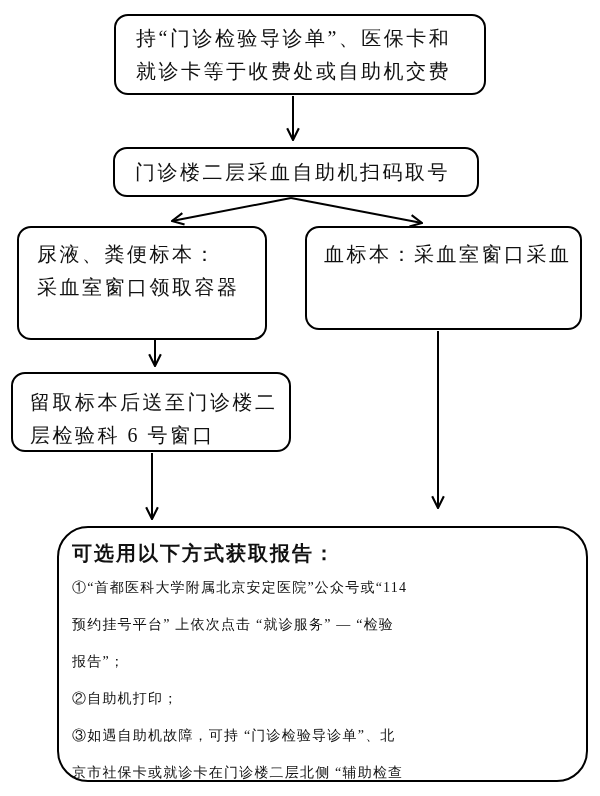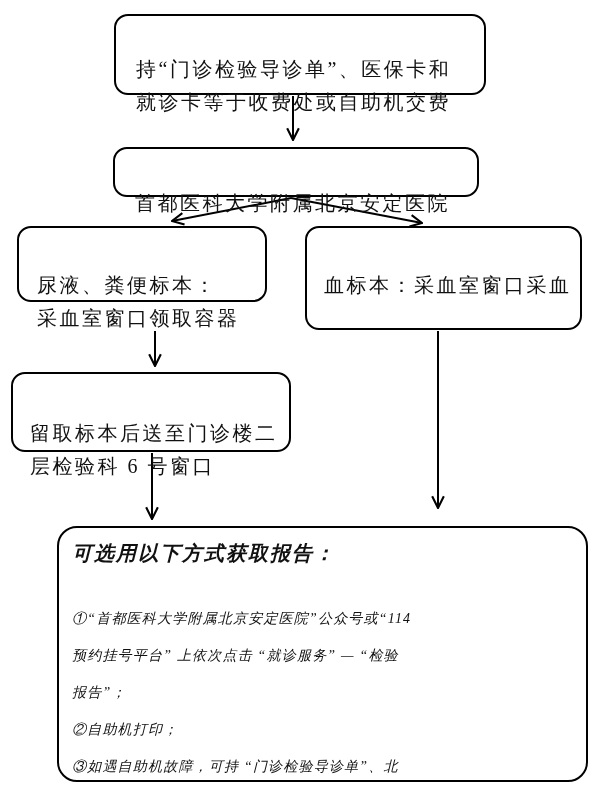--- a/index.html
+++ b/index.html
@@ -29,34 +29,33 @@
     box-sizing: border-box;
     border: 2px solid #000000;
     border-radius: 14px;
     background: #ffffff;
   }
   .node-text {
     white-space: pre-line;
     font-size: 20px;
     line-height: 33px;
     letter-spacing: 2.5px;
-    margin-top: 31px;
   }
   
   .box-pay { left: 114px; top: 14px; width: 372px; height: 81px; padding: 6px 14px 0 20px; }
   
   .box-number { left: 113px; top: 147px; width: 366px; height: 50px; padding: 7px 10px 0 20px; }
   
-  .box-urine { left: 17px; top: 226px; width: 250px; height: 76px; padding: 10px 16px 0 18px; }
+  .box-urine { left: 17px; top: 226px; width: 250px; height: 114px; padding: 10px 16px 0 18px; }
   
   .box-blood { left: 305px; top: 226px; width: 277px; height: 104px; padding: 10px 0 0 17px; }
   
   .box-deliver { left: 11px; top: 372px; width: 280px; height: 80px; padding: 12px 8px 0 17px; }
   
-  .box-report { left: 57px; top: 526px; width: 531px; height: 256px; border-radius: 20px; padding: 10px 16px 0 13px; font-style: italic; }
+  .box-report { left: 57px; top: 526px; width: 531px; height: 256px; border-radius: 31px; padding: 10px 16px 0 13px; }
   .box-report .node-heading {
     font-size: 20px;
     font-weight: bold;
     line-height: 31px;
     letter-spacing: 2px;
     white-space: pre-line;
   }
   .box-report .node-text {
     font-size: 14px;
     line-height: 37px;
@@ -81,21 +80,21 @@
     <line x1="152" y1="453" x2="152" y2="519" stroke="#000000" stroke-width="2" marker-end="url(#arrowhead)"></line>
     <line x1="438" y1="331" x2="438" y2="508" stroke="#000000" stroke-width="2" marker-end="url(#arrowhead)"></line>
   </svg>
 
   <div class="node box-pay">
     <div class="node-text">持“门诊检验导诊单”、医保卡和
 就诊卡等于收费处或自助机交费</div>
   </div>
 
   <div class="node box-number">
-    <div class="node-text">首都医科大学附属北京安定医院</div>
+    <div class="node-text">门诊楼二层采血自助机扫码取号</div>
   </div>
 
   <div class="node box-urine">
     <div class="node-text">尿液、粪便标本：
 采血室窗口领取容器</div>
   </div>
 
   <div class="node box-blood">
     <div class="node-text">血标本：采血室窗口采血</div>
   </div>

